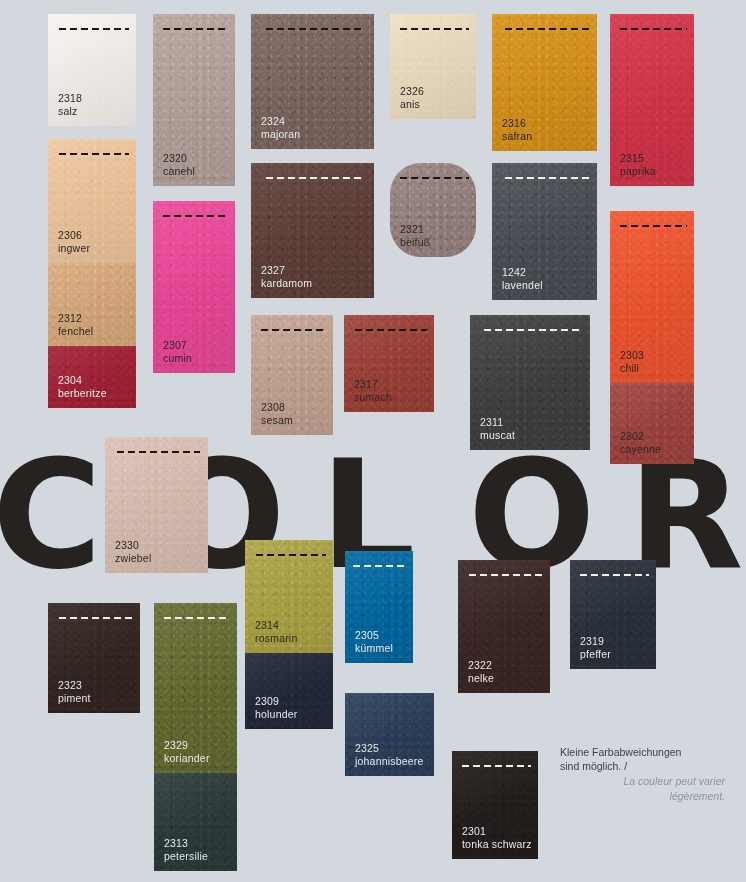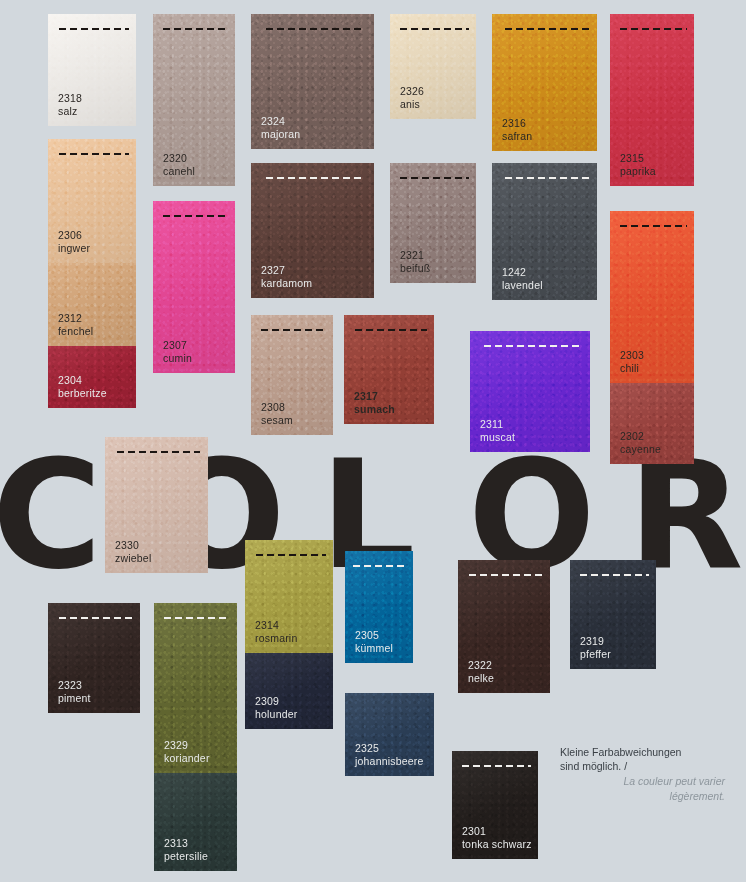--- a/index.html
+++ b/index.html
@@ -212,21 +212,21 @@
       </div>
       <div class="swatch" style="left: 251px; top: 163px; width: 123px; height: 135px; background: rgb(94, 64, 57);">
         <div class="grain"></div>
         <div class="shade"></div>
         <div class="seam light"></div>
         <div class="caption light">
           <span class="code">2327</span>
           <span class="name">kardamom</span>
         </div>
       </div>
-      <div class="swatch" style="left: 390px; top: 163px; width: 86px; height: 120px; background: rgb(151, 131, 127);">
+      <div class="swatch" style="left: 390px; top: 163px; width: 86px; height: 94px; background: rgb(151, 131, 127); border-radius: 31px;">
         <div class="grain"></div>
         <div class="shade"></div>
         <div class="seam dark"></div>
         <div class="caption dark">
           <span class="code">2321</span>
           <span class="name">beifuß</span>
         </div>
       </div>
       <div class="swatch" style="left: 492px; top: 163px; width: 105px; height: 137px; background: rgb(74, 79, 85);">
         <div class="grain"></div>
@@ -256,30 +256,30 @@
       </div>
       <div class="swatch on-top" style="left: 251px; top: 315px; width: 82px; height: 120px; background: rgb(195, 164, 147); padding-left: 14px;">
         <div class="grain"></div>
         <div class="shade"></div>
         <div class="seam dark"></div>
         <div class="caption dark">
           <span class="code">2308</span>
           <span class="name">sesam</span>
         </div>
       </div>
-      <div class="swatch on-top" style="left: 344px; top: 315px; width: 90px; height: 109px; background: rgb(155, 66, 56); font-weight: bold;">
+      <div class="swatch on-top" style="left: 344px; top: 315px; width: 90px; height: 97px; background: rgb(155, 66, 56);">
         <div class="grain"></div>
         <div class="shade"></div>
         <div class="seam dark"></div>
         <div class="caption dark">
           <span class="code">2317</span>
           <span class="name">sumach</span>
         </div>
       </div>
-      <div class="swatch on-top" style="left: 470px; top: 315px; width: 120px; height: 121px; background: #6d28d9; margin-top: 16px;">
+      <div class="swatch on-top" style="left: 470px; top: 315px; width: 120px; height: 135px; background: #404040;">
         <div class="grain"></div>
         <div class="shade"></div>
         <div class="seam light"></div>
         <div class="caption light">
           <span class="code">2311</span>
           <span class="name">muscat</span>
         </div>
       </div>
       <div class="swatch on-top" style="left: 105px; top: 437px; width: 103px; height: 136px; background: rgb(219, 192, 178);">
         <div class="grain"></div>

